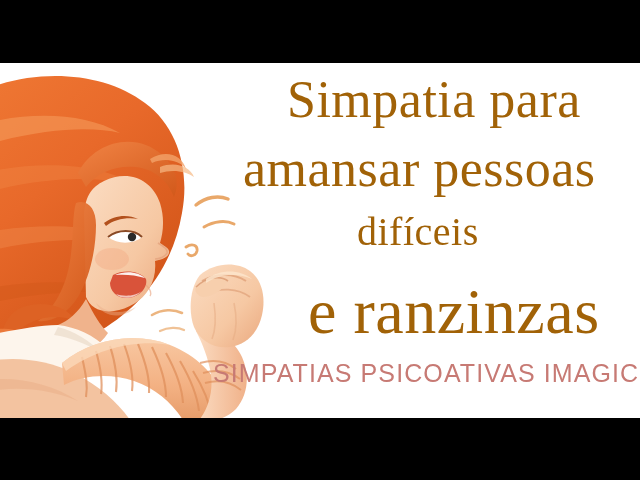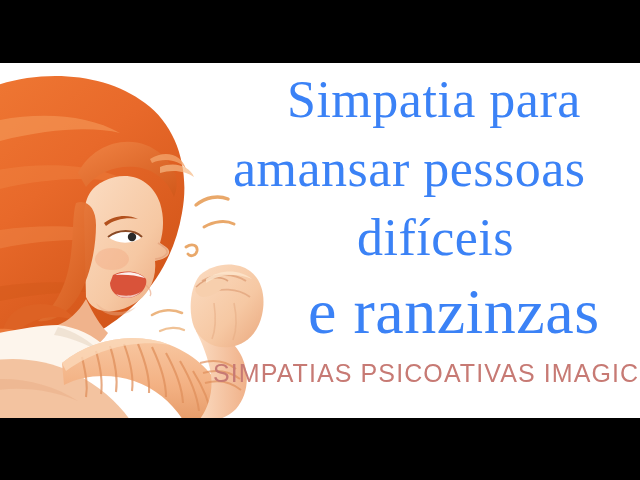--- a/index.html
+++ b/index.html
@@ -33,30 +33,30 @@
     top: 63px;
     width: 640px;
     height: 355px;
     background: #ffffff;
     overflow: hidden;
   }
 
   
   .title-line {
     position: absolute;
-    color: #3b82f6;
+    color: #a16207;
     font-family: "Liberation Serif", serif;
     font-weight: 400;
     white-space: nowrap;
     letter-spacing: 0.5px;
     line-height: 1;
   }
   #line1 { left: 287px; top: 11px; font-size: 52px; }
-  #line2 { left: 233px; top: 80px; font-size: 52px; }
-  #line3 { left: 357px; top: 149px; font-size: 52px; }
+  #line2 { left: 243px; top: 80px; font-size: 52px; }
+  #line3 { left: 357px; top: 149px; font-size: 40px; }
   #line4 { left: 308px; top: 217px; font-size: 64px; }
 
   #subtitle {
     position: absolute;
     left: 213px;
     top: 296px;
     font-family: "Liberation Sans", sans-serif;
     font-size: 25px;
     font-weight: 400;
     letter-spacing: 1.1px;

